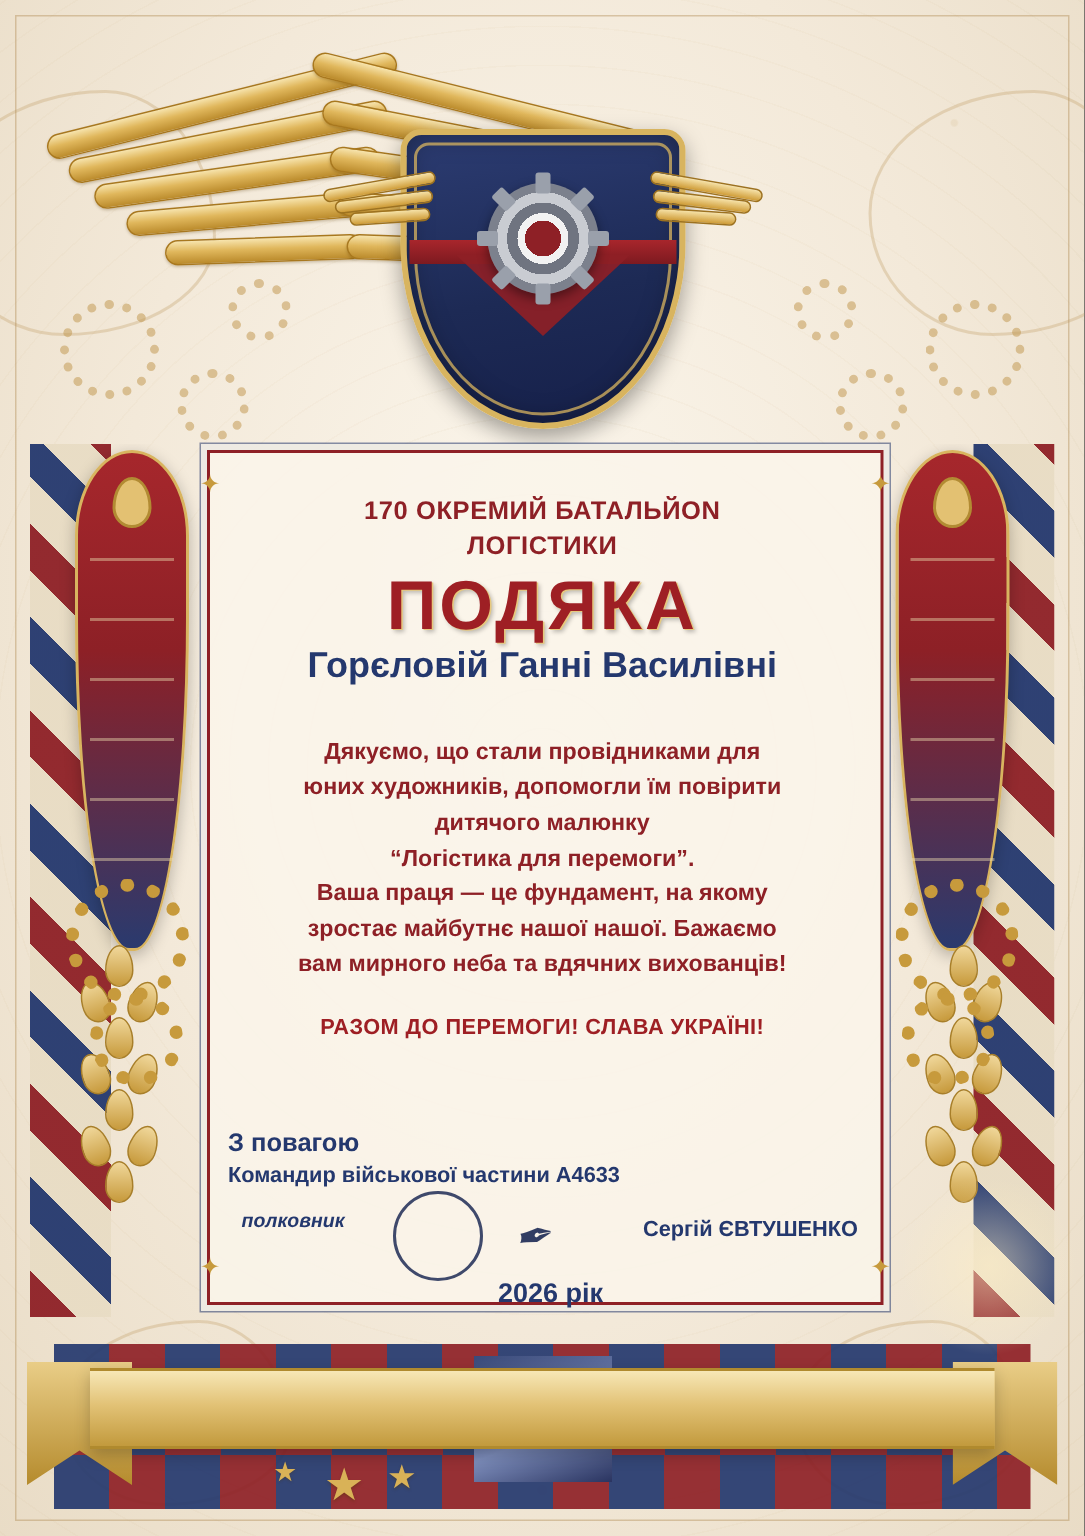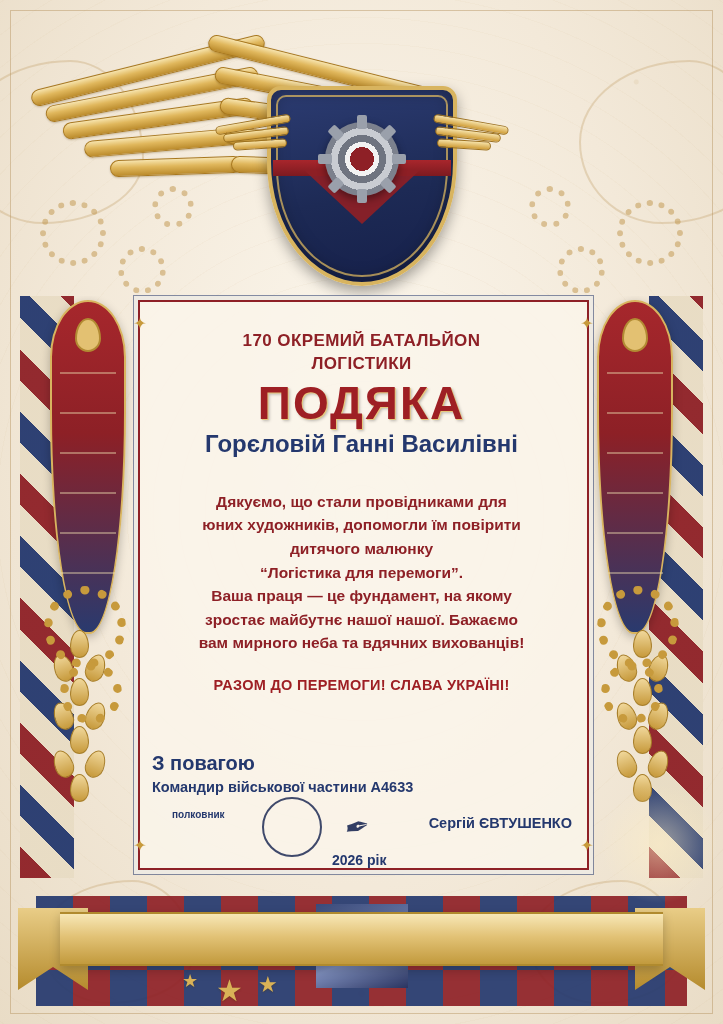--- a/index.html
+++ b/index.html
@@ -302,32 +302,33 @@
   }
 
   .sign-block {
     position: absolute;
     left: 152px;
     top: 752px;
     width: 420px;
     color: #24386e;
     text-align: left;
   }
-  .sign-block .l1 { font-size: 20px; font-weight: bold; }
+  .sign-block .l1 { font-size: 17px; font-weight: bold; }
   .sign-block .l2 { font-size: 14.5px; font-weight: bold; margin-top: 4px; }
   .sign-row {
     position: relative;
     margin-top: 6px;
     height: 52px;
   }
   .sign-rank {
     position: absolute;
-    left: 20px; top: 8px;
-    font-size: 10px;
-    font-weight: bold;
+    left: 9px; top: 8px;
+    font-size: 13px;
+    font-weight: bold;
+    font-style: italic;
   }
   .sign-name {
     position: absolute;
     right: 0; top: 14px;
     font-size: 14.5px;
     font-weight: bold;
   }
   .stamp {
     position: absolute;
     left: 110px; top: -4px;
@@ -344,21 +345,21 @@
     font-family: "Liberation Serif", serif;
     font-size: 30px;
     font-style: italic;
     transform: rotate(-12deg);
     opacity: .9;
   }
   .year {
     position: absolute;
     left: 180px;
     top: 100px;
-    font-size: 14px;
+    font-size: 18px;
     font-weight: bold;
     color: #24386e;
   }
 
   
   .bottom-zone {
     position: absolute;
     left: 0; bottom: 0;
     width: 723px; height: 150px;
   }

